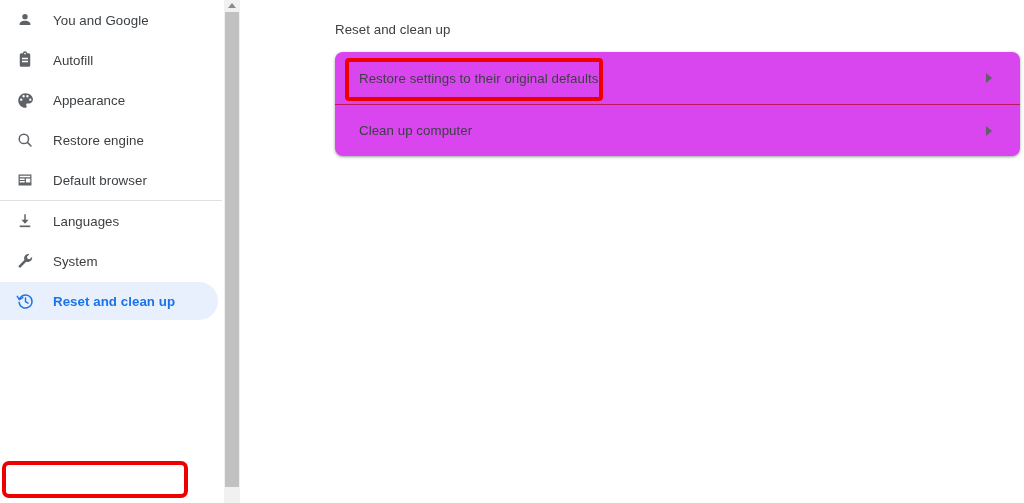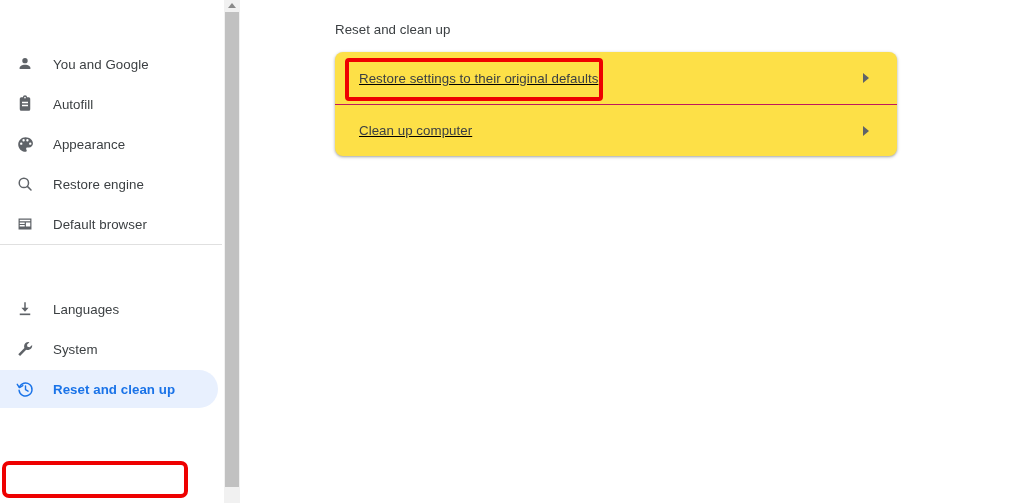--- a/index.html
+++ b/index.html
@@ -21,21 +21,20 @@
     left: 0;
     top: 0;
     width: 222px;
     height: 503px;
     background: #ffffff;
     overflow: hidden;
   }
 
   .nav-group {
     padding: 0;
-    margin-top: 44px;
   }
 
   .nav-item {
     position: relative;
     height: 40px;
     display: flex;
     align-items: center;
     padding-left: 14px;
     box-sizing: border-box;
     cursor: pointer;
@@ -161,26 +160,25 @@
     top: 22px;
     font-size: 13.3px;
     color: #3c4043;
     letter-spacing: 0.05px;
   }
 
   #settings-card {
     position: absolute;
     left: 95px;
     top: 52px;
-    width: 562px;
-    background: #fde047;
+    width: 685px;
+    background: #d946ef;
     border-radius: 8px;
     box-shadow: 0 1px 2px 0 rgba(60,64,67,0.3), 0 1px 3px 1px rgba(60,64,67,0.15);
     overflow: hidden;
-    text-decoration: underline;
   }
 
   .card-row {
     position: relative;
     height: 52px;
     display: flex;
     align-items: center;
     padding: 0 24px 0 24px;
     box-sizing: border-box;
     cursor: pointer;

